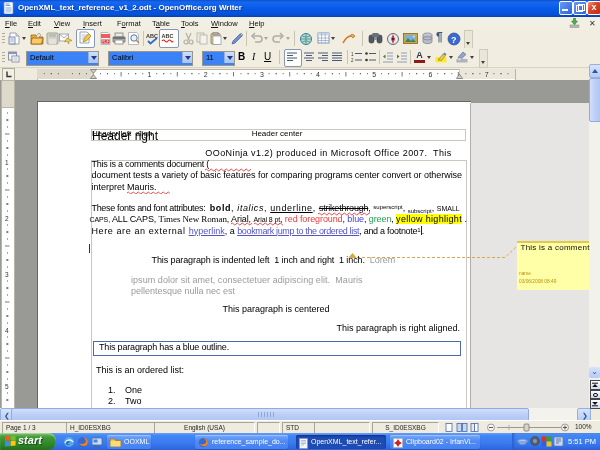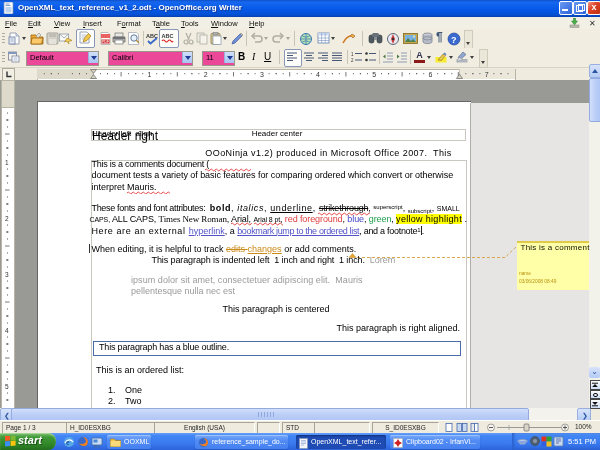--- a/index.html
+++ b/index.html
@@ -1,21 +1,21 @@
 <!DOCTYPE html>
 <html><head><meta charset="utf-8"><style>
 html,body{margin:0;padding:0}
 #s{position:relative;width:600px;height:450px;background:#efecdf;font-family:"Liberation Sans",sans-serif;overflow:hidden}
 .abs{position:absolute}
 .t{position:absolute;white-space:nowrap;font-size:9px;color:#000}
 .ic{position:absolute;top:3px;width:13px;height:13px}
 .ic2{position:absolute;top:3px;width:12px;height:12px}
 .sep1{position:absolute;top:2px;width:1px;height:15px;background:#c8c4b4}
 .sep2{position:absolute;top:2px;width:1px;height:14px;background:#c8c4b4}
-.combo{position:absolute;top:3px;height:13px;background:#ec4899;border:1px solid #9a978a;font-size:7.5px;line-height:12px;padding-left:3px;color:#000}
+.combo{position:absolute;top:3px;height:13px;background:#3b82f6;border:1px solid #9a978a;font-size:7.5px;line-height:12px;padding-left:3px;color:#000}
 .cbtn{position:absolute;right:0;top:0;width:9px;height:11px;background:linear-gradient(180deg,#cfe0fb,#a8c4f2);border-left:1px solid #9ab0dc}
 .cbtn:after{content:"";position:absolute;left:2px;top:4px;border:3px solid transparent;border-top:4px solid #1f3a93}
 .cell{position:absolute;top:1px;height:10px;border-top:1px solid #a8a496;border-left:1px solid #a8a496;border-bottom:1px solid #fff;border-right:1px solid #fff;font-size:6.5px;line-height:10px;color:#222}
 .tbtn{position:absolute;top:2px;height:14px;border-radius:2px;background:linear-gradient(180deg,#78a8f8 0,#528cf4 40%,#4480f0 100%);box-shadow:inset 0 1px 0 #9cc0fa,0 1px 1px #2258c0;color:#fff;font-size:7px;line-height:14px}
 </style></head><body>
 <div id="s">
 
 <div class="abs" style="left:0;top:0;width:600px;height:17px;background:linear-gradient(180deg,#0f4fc8 0,#1668f0 12%,#0659e8 55%,#0551d6 85%,#0a41ae 100%)">
   <svg class="abs" style="left:3px;top:2px" width="12" height="12" viewBox="0 0 12 12">
         <rect x="1" y="0" width="9" height="12" rx="1" fill="#fdfdfd" stroke="#7a90b8" stroke-width="0.7"></rect>
@@ -359,21 +359,21 @@
 
 <div class="abs" style="left:90.5px;top:128.5px;width:373px;height:10px;border:1px solid #c9c7c0"></div>
 <div class="abs" style="left:90.5px;top:159.5px;width:374px;height:248.5px;border-left:1px solid #c9c7c0;border-right:1px solid #c9c7c0;border-top:1px solid #c9c7c0"></div>
 
 <div class="t" style="left:92px;top:128.6px;font-size:8px">Header left &nbsp;align</div>
 <div class="t" style="left:92px;top:128.6px;width:370px;text-align:center;font-size:8px">Header center</div>
 <div class="t" style="left:92px;top:128.6px;width:431px;text-align:left;font-size:12px">Header right</div>
 
 <div class="t" style="left:91.5px;top:159px;letter-spacing:-0.26px">This is a comments document (</div>
 <div class="t" style="left:205.3px;top:148px;letter-spacing:0.42px"><span id="w1">OOoNinja</span> v1.2) produced in Microsoft Office 2007.&nbsp; This</div>
-<div class="t" style="left:91.5px;top:170px;letter-spacing:-0.05px">document tests a variety of basic features for comparing ordered which convert or otherwise</div>
+<div class="t" style="left:91.5px;top:170px;letter-spacing:-0.05px">document tests a variety of basic features for comparing programs center convert or otherwise</div>
 <div class="t" style="left:91.5px;top:181.5px">interpret <span id="w2">Mauris</span>.</div>
 
 <svg class="abs" style="left:205.3px;top:168.4px" width="46" height="3.5" viewBox="0 0 46 3.5">
       <path d="M0 2 q1.25 -1.9 2.5 0 t2.5 0 t2.5 0 t2.5 0 t2.5 0 t2.5 0 t2.5 0 t2.5 0 t2.5 0 t2.5 0 t2.5 0 t2.5 0 t2.5 0 t2.5 0 t2.5 0 t2.5 0 t2.5 0 t2.5 0 t2.5 0 " fill="none" stroke="#e02020" stroke-width="0.8"></path>
     </svg>
     <svg class="abs" style="left:127px;top:190.7px" width="43" height="3.5" viewBox="0 0 43 3.5">
       <path d="M0 2 q1.25 -1.9 2.5 0 t2.5 0 t2.5 0 t2.5 0 t2.5 0 t2.5 0 t2.5 0 t2.5 0 t2.5 0 t2.5 0 t2.5 0 t2.5 0 t2.5 0 t2.5 0 t2.5 0 t2.5 0 t2.5 0 t2.5 0 " fill="none" stroke="#e02020" stroke-width="0.8"></path>
     </svg>
     <svg class="abs" style="left:317.5px;top:212.4px" width="52" height="3.5" viewBox="0 0 52 3.5">
       <path d="M0 2 q1.25 -1.9 2.5 0 t2.5 0 t2.5 0 t2.5 0 t2.5 0 t2.5 0 t2.5 0 t2.5 0 t2.5 0 t2.5 0 t2.5 0 t2.5 0 t2.5 0 t2.5 0 t2.5 0 t2.5 0 t2.5 0 t2.5 0 t2.5 0 t2.5 0 t2.5 0 " fill="none" stroke="#e02020" stroke-width="0.8"></path>
@@ -382,21 +382,20 @@
 <div class="t" style="left:89.5px;top:214px"><span style="letter-spacing:-0.1px"><span style="font-size:7px">CAPS,</span> ALL CAPS, <span style="font-family:'Liberation Serif',serif">Times New Roman</span>, <span id="ar1">Arial</span>, <span id="ar2" style="font-size:7px">Arial 8 pt</span>, <span style="color:#e04040">red foreground</span>, <span style="color:#4444cc">blue</span>, <span style="color:#22a050">green</span>, </span><span style="background:#ffff00;letter-spacing:0.3px">yellow highlight</span> .</div>
 <div class="t" style="left:91.5px;top:225.5px"><span style="letter-spacing:0.6px">Here are an external </span><a style="color:#5454c8;text-decoration:underline">hyperlink</a>, a <a style="color:#5454c8;text-decoration:underline;letter-spacing:-0.35px">bookmark jump to the ordered list</a><span style="letter-spacing:-0.28px">, and a footnote</span><span style="font-size:6px;vertical-align:2.5px">1</span><span style="display:inline-block;width:1px;height:9.5px;background:#222;vertical-align:-1.5px"></span>.</div>
 <svg class="abs" style="left:231px;top:222.4px" width="20.5" height="3.5" viewBox="0 0 20.5 3.5">
       <path d="M0 2 q1.25 -1.9 2.5 0 t2.5 0 t2.5 0 t2.5 0 t2.5 0 t2.5 0 t2.5 0 t2.5 0 t2.5 0 " fill="none" stroke="#e02020" stroke-width="0.8"></path>
     </svg>
 <svg class="abs" style="left:253.5px;top:222.4px" width="29" height="3.5" viewBox="0 0 29 3.5">
       <path d="M0 2 q1.25 -1.9 2.5 0 t2.5 0 t2.5 0 t2.5 0 t2.5 0 t2.5 0 t2.5 0 t2.5 0 t2.5 0 t2.5 0 t2.5 0 t2.5 0 " fill="none" stroke="#e02020" stroke-width="0.8"></path>
     </svg>
 
 <div class="abs" style="left:88.5px;top:244px;width:1px;height:9px;background:#333"></div>
-<div class="t" style="left:91.5px;top:244px">When editing, it is helpful to track <span style="color:#cc8a1a;text-decoration:line-through">edits&nbsp;</span><span style="color:#cc8a1a;text-decoration:underline">changes</span> or add comments.</div>
 <svg class="abs" style="left:348px;top:252.5px" width="9" height="5" viewBox="0 0 9 5">
       <path d="M1 4.5L4.5 0.5 8 4.5z" fill="#e8a830" stroke="#c08820" stroke-width="0.5"></path>
     </svg>
 
 <svg class="abs" style="left:350px;top:242px" width="168" height="18" viewBox="0 0 168 18">
       <polyline points="2,15.5 155,15.5 167,4" fill="none" stroke="#d8a850" stroke-width="1" stroke-dasharray="3,2"></polyline>
     </svg>
 
 <div class="t" style="left:151.5px;top:255px"><span style="letter-spacing:-0.1px">This paragraph is indented left &nbsp;1 inch and right &nbsp;1 inch.</span>&nbsp; <span style="color:#9a9a9a">Lorem</span></div>
 <div class="t" style="left:131px;top:274.5px;color:#9a9a9a;letter-spacing:0.06px">ipsum dolor sit amet, consectetuer adipiscing elit.&nbsp; Mauris</div>

